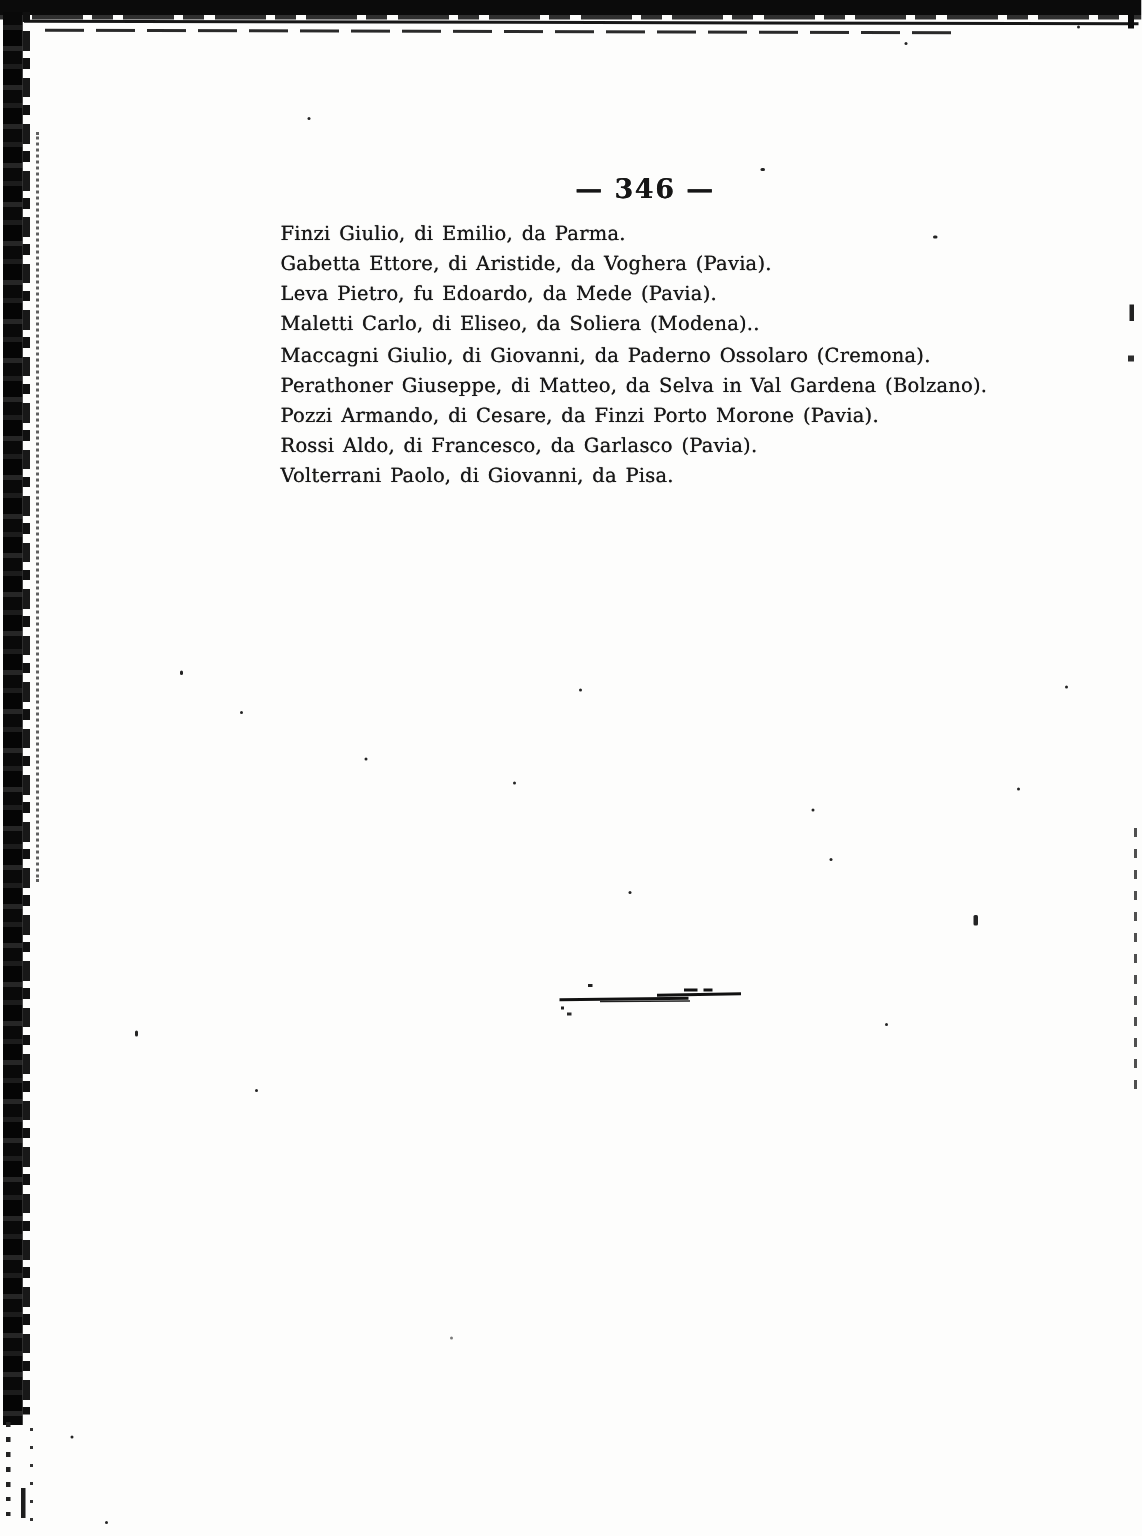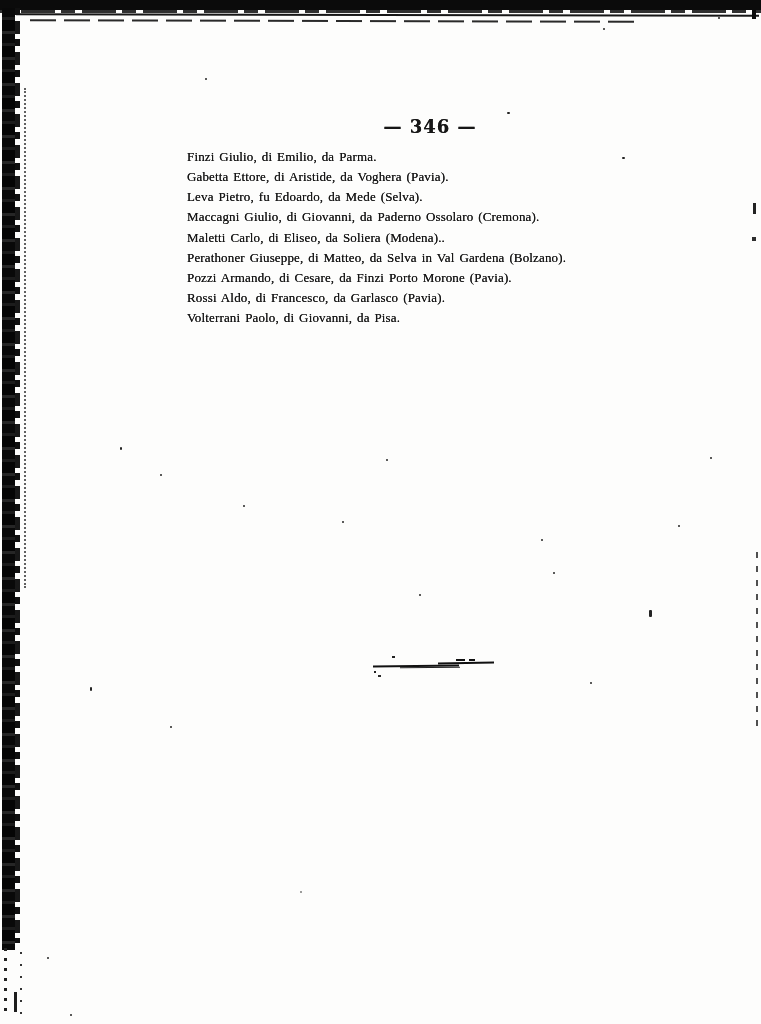--- a/index.html
+++ b/index.html
@@ -79,21 +79,21 @@
     letter-spacing:1px;text-shadow:0 0 .4px #333;
   }
 
   
   .name-list{
     position:absolute;top:147px;left:187px;width:500px;
     font-size:13px;line-height:20.15px;color:#171717;
     word-spacing:1.5px;letter-spacing:.15px;
     text-shadow:0 0 .45px #2a2a2a;
   }
-  .name-list .line{white-space:nowrap;font-family:Liberation Serif, serif;}
+  .name-list .line{white-space:nowrap;}
 
   
   .divider{position:absolute;top:655px;left:370px;width:130px;height:25px;}
   .divider .segA{position:absolute;top:10px;left:3px;width:86px;height:1.6px;background:#111;transform:rotate(-.6deg);}
   .divider .segB{position:absolute;top:7px;left:68px;width:56px;height:2px;background:#111;transform:rotate(-1.1deg);}
   .divider .segC{position:absolute;top:12px;left:30px;width:60px;height:1.3px;background:#222;transform:rotate(-.4deg);}
   .divider .tick1{position:absolute;top:4px;left:86px;width:9px;height:2px;background:#111;}
   .divider .tick2{position:absolute;top:4px;left:99px;width:6px;height:2px;background:#111;}
   .divider .dotA{position:absolute;top:1px;left:22px;width:3px;height:2px;background:#222;}
   .divider .dotB{position:absolute;top:16px;left:4px;width:2px;height:2px;background:#222;}
@@ -145,23 +145,23 @@
 
   <div class="edge-right-dashes"></div>
   <div class="edge-right-tickA"></div>
   <div class="edge-right-tickB"></div>
 
   <div class="page-number">— 346 —</div>
 
   <div class="name-list">
     <div class="line">Finzi Giulio, di Emilio, da Parma.</div>
     <div class="line">Gabetta Ettore, di Aristide, da Voghera (Pavia).</div>
-    <div class="line">Leva Pietro, fu Edoardo, da Mede (Selva).</div>
+    <div class="line">Leva Pietro, fu Edoardo, da Mede (Pavia).</div>
+    <div class="line">Maletti Carlo, di Eliseo, da Soliera (Modena)..</div>
     <div class="line">Maccagni Giulio, di Giovanni, da Paderno Ossolaro (Cremona).</div>
-    <div class="line">Maletti Carlo, di Eliseo, da Soliera (Modena)..</div>
     <div class="line">Perathoner Giuseppe, di Matteo, da Selva in Val Gardena (Bolzano).</div>
     <div class="line">Pozzi Armando, di Cesare, da Finzi Porto Morone (Pavia).</div>
     <div class="line">Rossi Aldo, di Francesco, da Garlasco (Pavia).</div>
     <div class="line">Volterrani Paolo, di Giovanni, da Pisa.</div>
   </div>
 
   <div class="divider">
     <div class="segA"></div>
     <div class="segB"></div>
     <div class="segC"></div>

